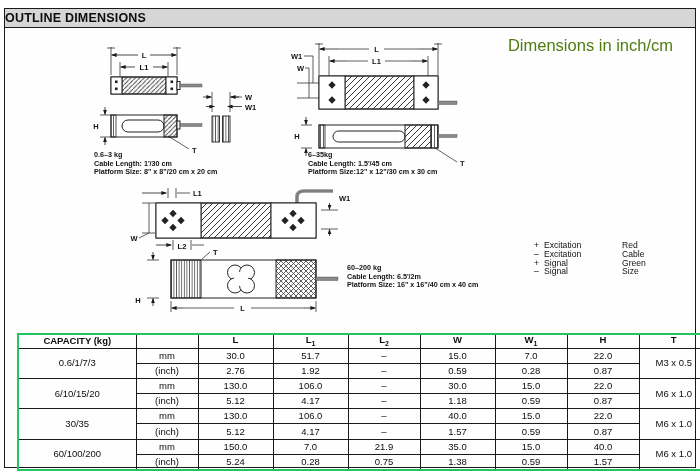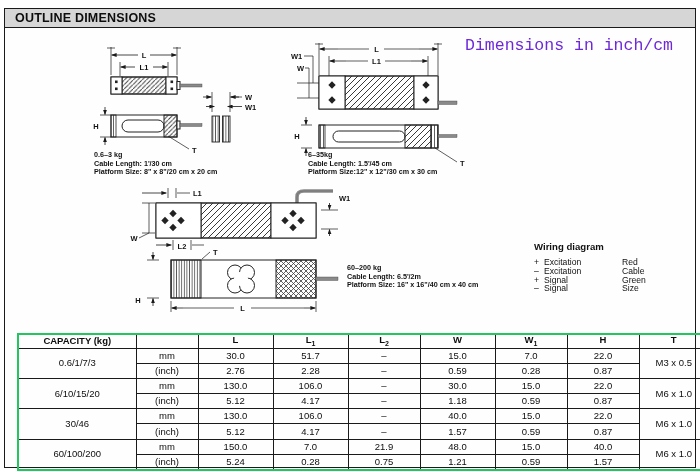--- a/index.html
+++ b/index.html
@@ -7,24 +7,24 @@
     width:700px;height:472px;background:#ffffff;position:relative;
     font-family:"Liberation Sans", sans-serif;color:#111;
     -webkit-font-smoothing:antialiased;
   }
   .frame{
     position:absolute;left:4px;top:8px;width:692px;height:460px;
     border:1.5px solid #1a1a1a;background:#fefefe;box-sizing:border-box;
   }
   .titlebar{
     height:19px;background:#d6d6d6;border-bottom:1.5px solid #1a1a1a;
-    display:flex;align-items:center;padding-left:10px;box-sizing:border-box;
+    display:flex;align-items:center;padding-left:0;box-sizing:border-box;
   }
   .titlebar span{font-weight:bold;font-size:12.5px;letter-spacing:.2px;color:#0d0d0d;}
-  .note{position:absolute;top:27px;right:22px;font-size:16.5px;color:#6d28d9;font-family:Liberation Mono, monospace;}
+  .note{position:absolute;top:27px;right:22px;font-size:16.5px;color:#4d7c0f;}
   .drawings{position:absolute;left:0;top:19px;width:690px;height:303px;}
   .drawings text{fill:#111;font-family:"Liberation Sans",sans-serif;}
   .dimlbl{font-size:7.5px;font-weight:bold;}
   .cap{font-size:7.2px;font-weight:bold;}
   .dim{stroke:#1a1a1a;stroke-width:.8;}
   .thin{stroke:#1a1a1a;stroke-width:.7;}
   .shape{fill:#fff;stroke:#222;stroke-width:1;}
   .wiring{position:absolute;left:529px;top:232px;width:156px;font-size:8.6px;}
   .wiring-title{font-weight:bold;font-size:9.6px;margin-bottom:6px;}
   .wiring-row{display:flex;line-height:8.8px;}
@@ -260,21 +260,20 @@
       <line class="thin" x1="250" y1="307" x2="303" y2="307"></line>
       <text class="dimlbl" x="241.5" y="310" text-anchor="middle">L</text>
 
       <text class="cap" x="346" y="269">60–200 kg</text>
       <text class="cap" x="346" y="277.6">Cable Length: 6.5'/2m</text>
       <text class="cap" x="346" y="286.2">Platform Size: 16" x 16"/40 cm x 40 cm</text>
     </g>
   </svg>
 
   <div class="wiring">
-    <div class="wiring-title">Wiring diagram</div>
     <div class="wiring-row">
       <span class="w-sign">+</span>
       <span class="w-name">Excitation</span>
       <span class="w-color">Red</span>
     </div>
     <div class="wiring-row">
       <span class="w-sign">–</span>
       <span class="w-name">Excitation</span>
       <span class="w-color">Cable</span>
     </div>
@@ -322,21 +321,21 @@
       <td>51.7</td>
       <td>–</td>
       <td>15.0</td>
       <td>7.0</td>
       <td>22.0</td>
       <td rowspan="2">M3 x 0.5</td>
     </tr>
     <tr>
       <td>(inch)</td>
       <td>2.76</td>
-      <td>2.28</td>
+      <td>1.92</td>
       <td>–</td>
       <td>0.59</td>
       <td>0.28</td>
       <td>0.87</td>
     </tr>
 
     <tr>
       <td rowspan="2">6/10/15/20</td>
       <td>mm</td>
       <td>130.0</td>
@@ -351,21 +350,21 @@
       <td>(inch)</td>
       <td>5.12</td>
       <td>4.17</td>
       <td>–</td>
       <td>1.18</td>
       <td>0.59</td>
       <td>0.87</td>
     </tr>
 
     <tr>
-      <td rowspan="2">30/46</td>
+      <td rowspan="2">30/35</td>
       <td>mm</td>
       <td>130.0</td>
       <td>106.0</td>
       <td>–</td>
       <td>40.0</td>
       <td>15.0</td>
       <td>22.0</td>
       <td rowspan="2">M6 x 1.0</td>
     </tr>
     <tr>
@@ -377,30 +376,30 @@
       <td>0.59</td>
       <td>0.87</td>
     </tr>
 
     <tr>
       <td rowspan="2">60/100/200</td>
       <td>mm</td>
       <td>150.0</td>
       <td>7.0</td>
       <td>21.9</td>
-      <td>48.0</td>
+      <td>35.0</td>
       <td>15.0</td>
       <td>40.0</td>
       <td rowspan="2">M6 x 1.0</td>
     </tr>
     <tr>
       <td>(inch)</td>
       <td>5.24</td>
       <td>0.28</td>
       <td>0.75</td>
-      <td>1.21</td>
+      <td>1.38</td>
       <td>0.59</td>
       <td>1.57</td>
     </tr>
   </tbody>
     </table>
 
 </div>
 
 </body></html>

